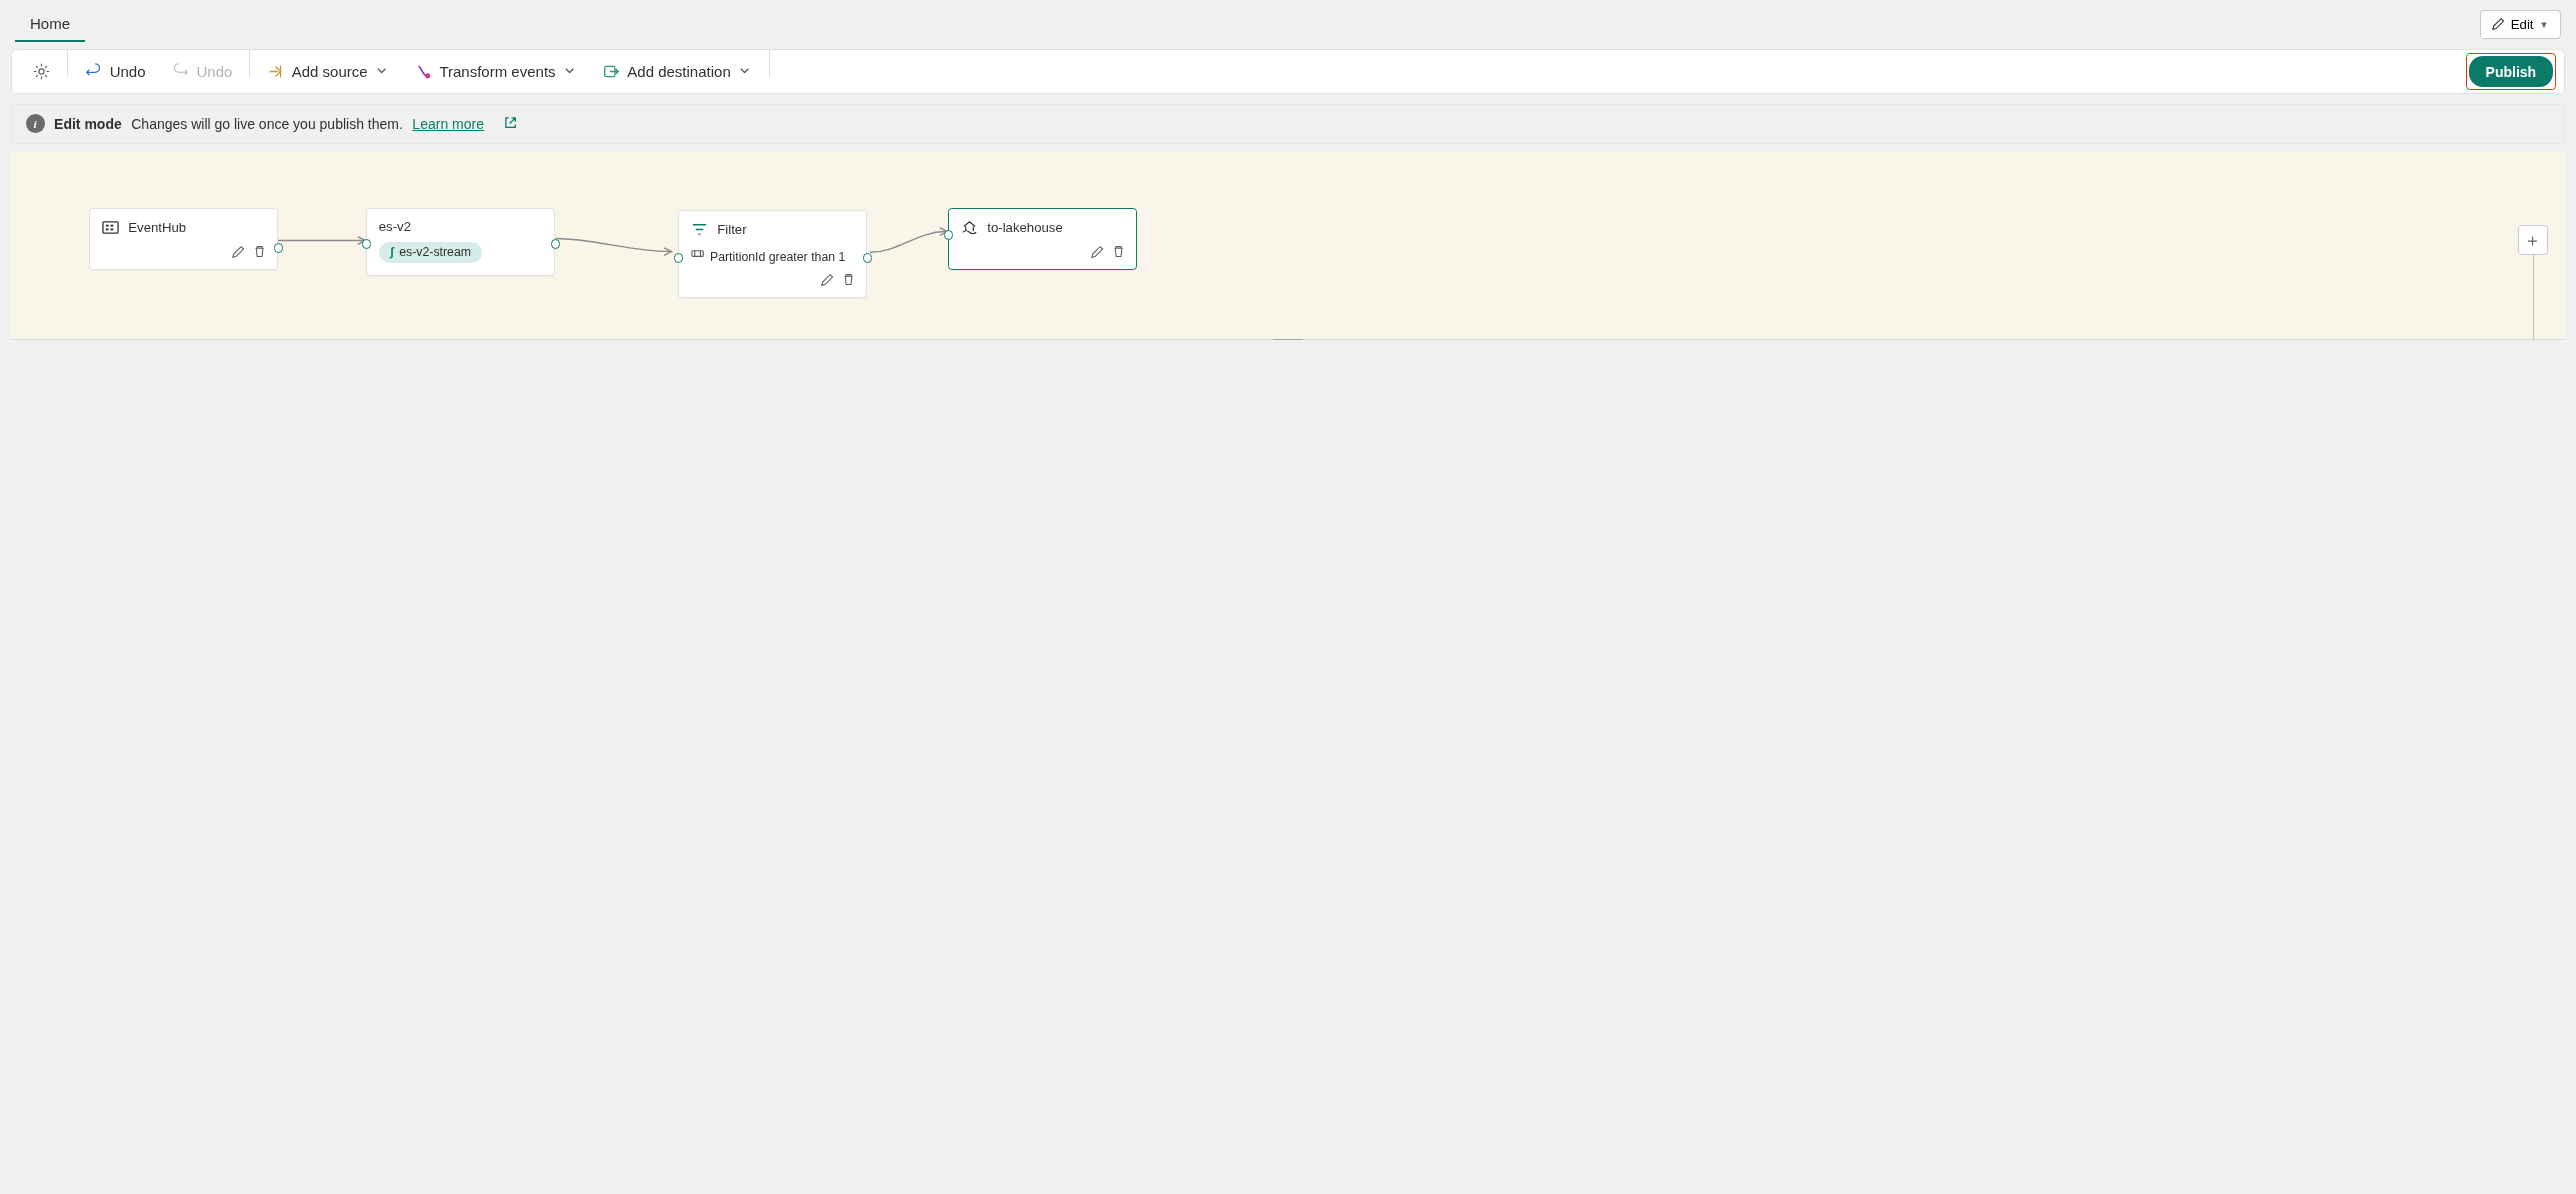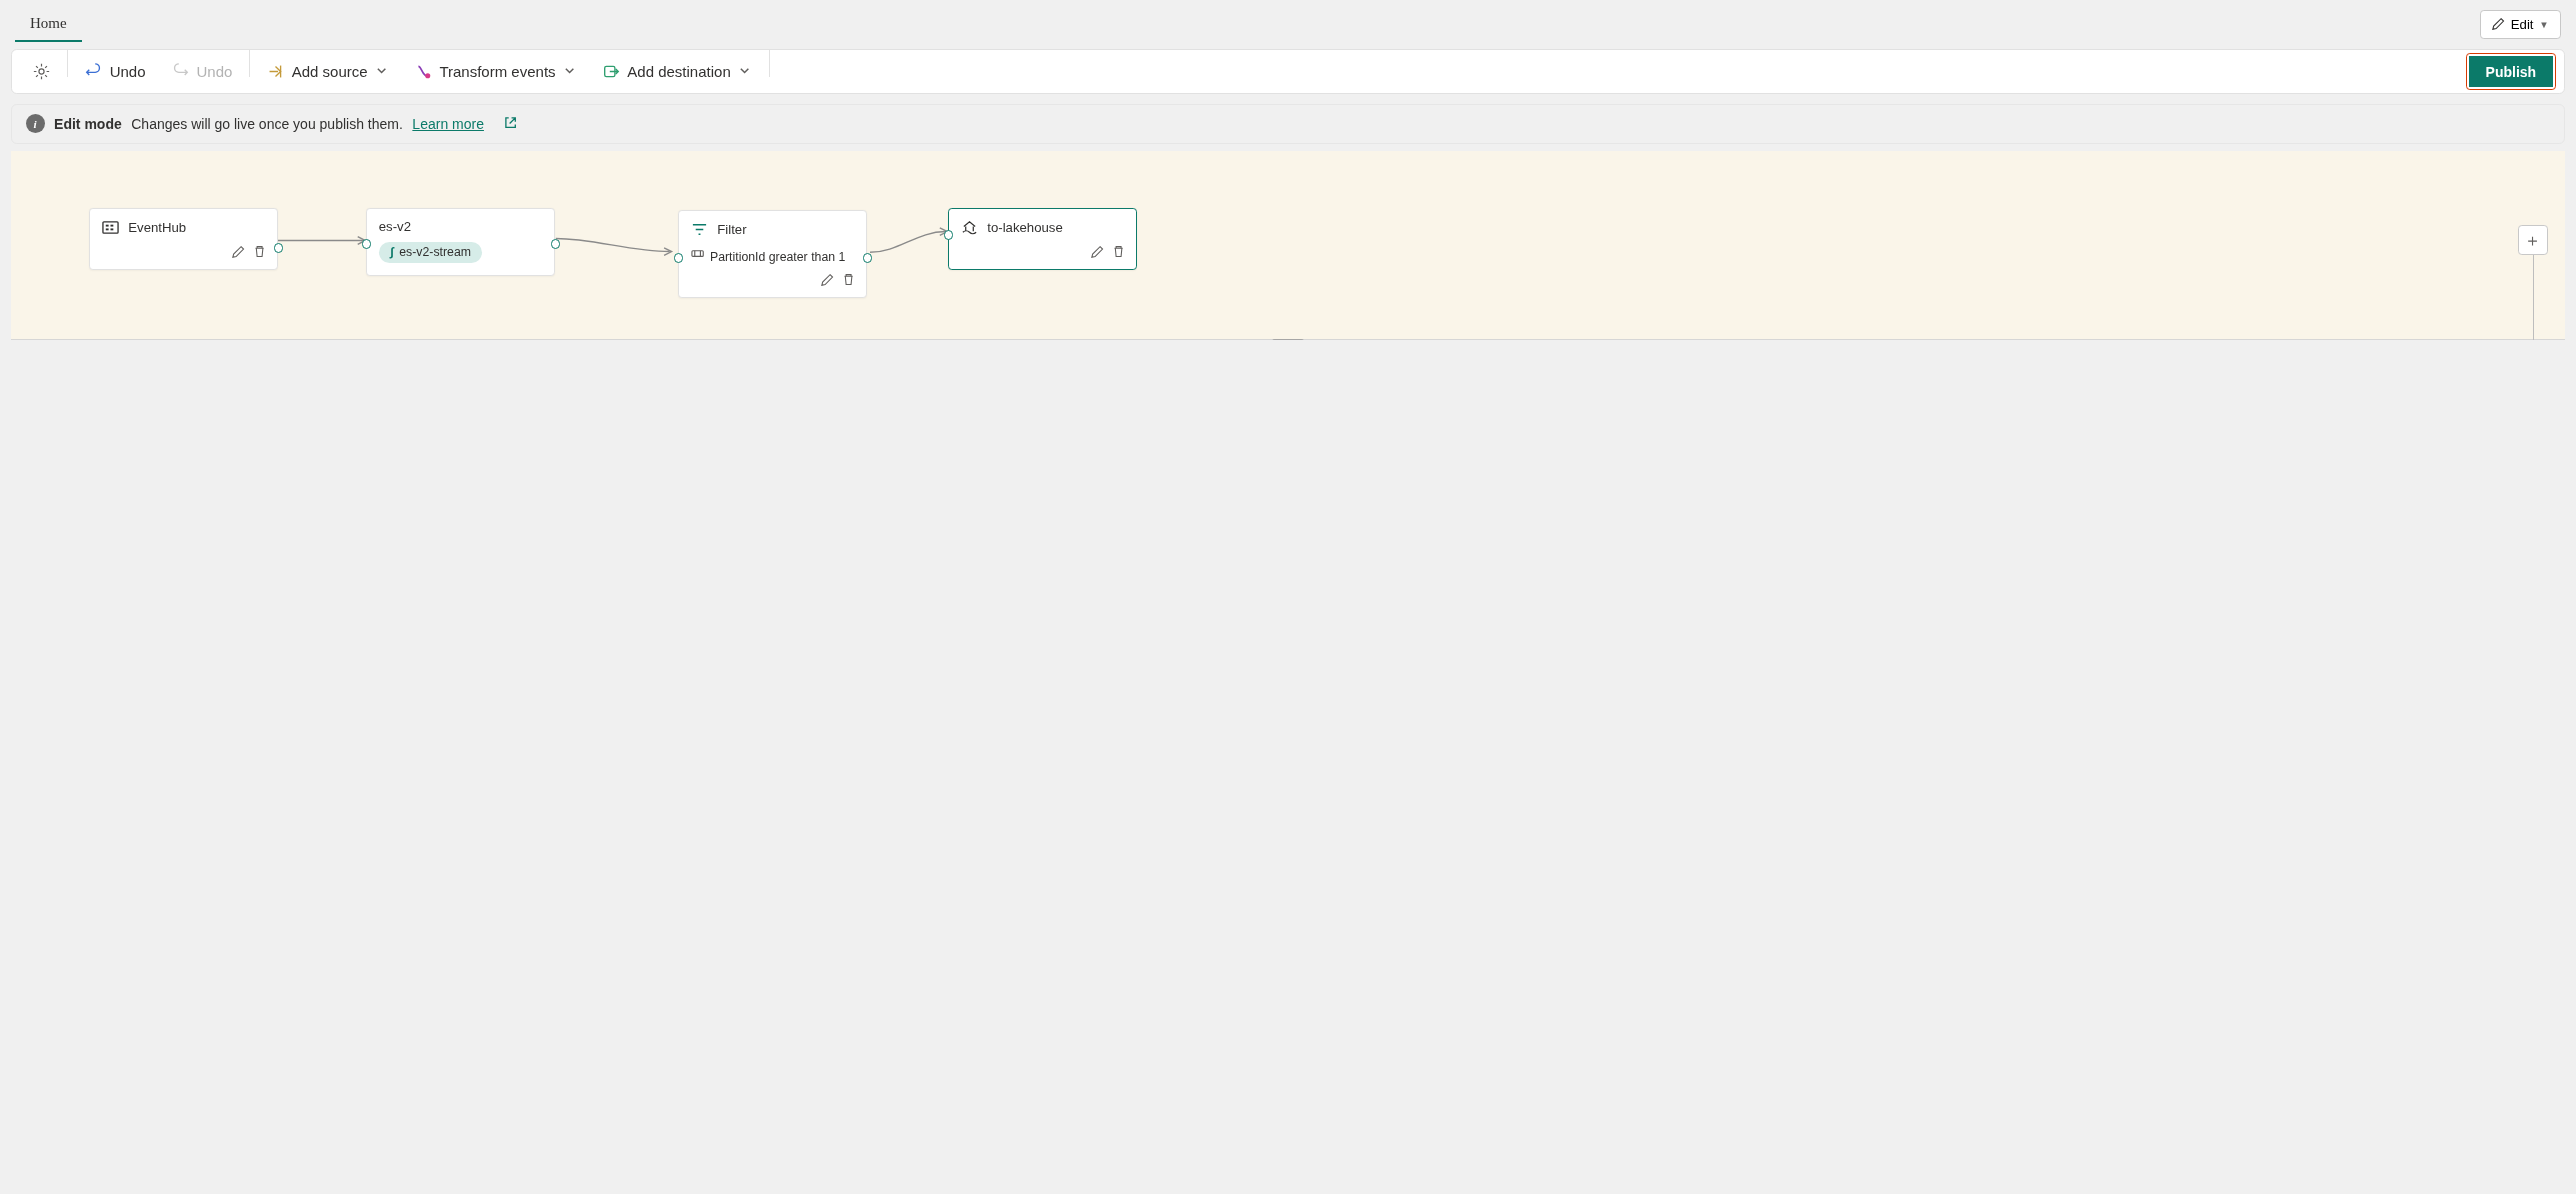--- a/index.html
+++ b/index.html
@@ -2,34 +2,34 @@
 <html style="font-size:15px"><head>
 <meta charset="utf-8">
 <style>
   * { box-sizing: border-box; margin: 0; padding: 0; font-family: "Segoe UI", -apple-system, BlinkMacSystemFont, sans-serif; }
   body { background: #f0f0f0; font-size: 13.2px; color: #323130; }
   
   
   .tab-bar { display: flex; align-items: center; justify-content: space-between; padding: 7.6px 15px 0 15px; background: #f0f0f0; }
   .tab-bar-left { display: flex; }
   .tab { padding: 7.6px 15px; font-size: 15px; color: #323130; border-bottom: 2.8px solid transparent; }
-  .tab.active { border-bottom-color: #0b7a69; font-weight: 400; font-family: Liberation Serif, serif; }
+  .tab.active { border-bottom-color: #0b7a69; font-weight: 400; }
   .edit-btn { display: inline-flex; align-items: center; gap: 5.7px; background: #fff; border: 0.9px solid #c8c8c8; border-radius: 3.8px; padding: 5.7px 11.4px; font-size: 13.2px; cursor: pointer; }
   .edit-btn svg { width: 13.2px; height: 13.2px; }
   .caret-down { font-size: 9.5px; color: #666; }
   
   
   .toolbar { display: flex; align-items: center; background: #fff; border: 0.9px solid #e1e1e1; border-radius: 5.7px; margin: 7.6px 11.4px 9.5px 11.4px; height: 45px; padding: 0 7.6px; justify-content: space-between; }
   .toolbar-left { display: flex; align-items: flex-start; height: 100%; }
   .tb-item { display: inline-flex; align-items: center; gap: 7.6px; padding: 0 13.2px; height: 100%; font-size: 15px; color: #323130; cursor: pointer; }
   .tb-item.disabled { color: #b3b3b3; cursor: default; }
   .tb-sep { width: 0.9px; height: 26.5px; background: #e1e1e1; margin: 0 3.8px; }
   .tb-icon { width: 17px; height: 17px; display: inline-flex; align-items: center; justify-content: center; }
   .tb-icon svg { width: 17px; height: 17px; }
-  .publish-btn { background: #0b7a69; color: #fff; border: none; border-radius: 0; padding: 7.6px 17px; font-size: 14px; font-weight: 600; cursor: pointer; }
+  .publish-btn { background: #0b7a69; color: #fff; border: none; border-radius: 14px; padding: 7.6px 17px; font-size: 14px; font-weight: 600; cursor: pointer; }
   .publish-wrap { border: 1.9px solid #d83b01; border-radius: 3.8px; padding: 1.9px; }
   
   
   .info-banner { display: flex; align-items: center; gap: 9.5px; background: #f0f0f0; border: 0.9px solid #e6e6e6; border-radius: 5.7px; margin: 0 11.4px 7.6px 11.4px; padding: 9.5px 13.2px; font-size: 14px; }
   .info-icon { width: 19px; height: 19px; background: #6b6b6b; border-radius: 50%; color: #fff; display: inline-flex; align-items: center; justify-content: center; font-size: 11.4px; font-weight: bold; font-style: italic; font-family: Georgia, serif; }
   .info-label { font-weight: 600; }
   .info-link { color: #0b7a69; text-decoration: underline; display: inline-flex; align-items: center; gap: 20px; cursor: pointer; }
   
   
   .canvas { position: relative; background: #faf5e9; margin: 0 11.4px; height: 189px; border-bottom: 1.9px solid #d6d6d6; }

